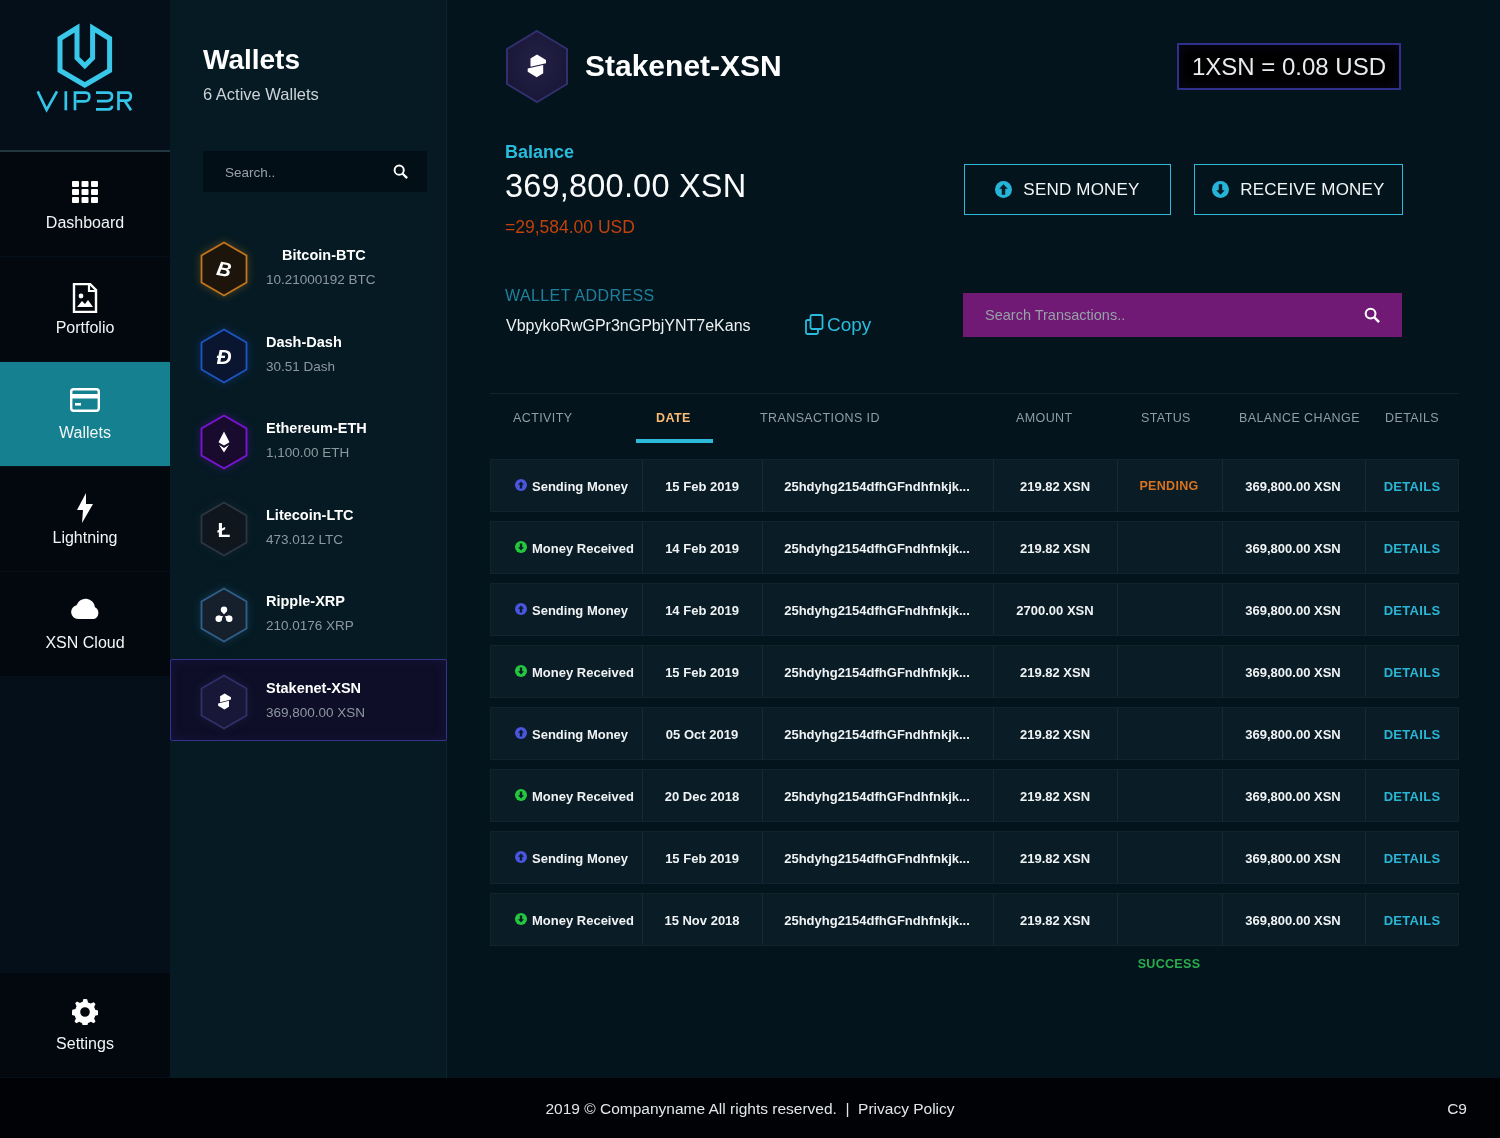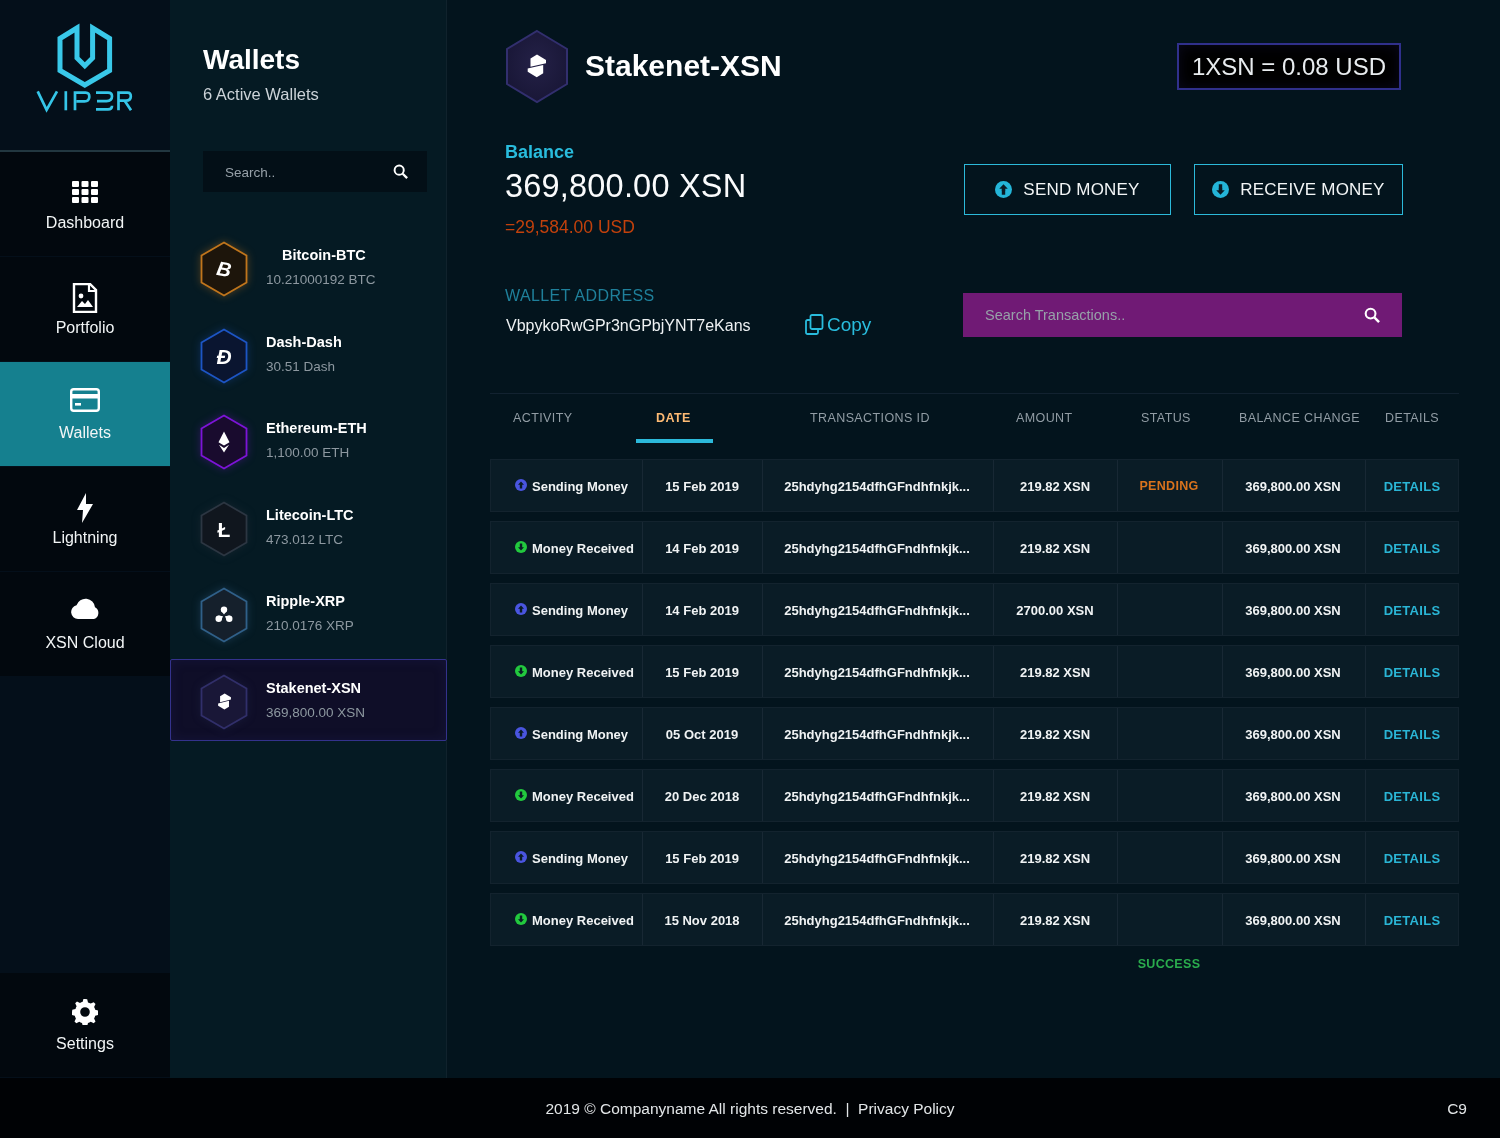--- a/index.html
+++ b/index.html
@@ -252,21 +252,21 @@
   <div class="ph" style="font-size:14.5px;">Search Transactions..</div>
   <svg style="position:absolute; right:22px; top:14px;" width="16" height="16" viewBox="0 0 17 17">
       <circle cx="7" cy="7" r="5.2" fill="none" stroke="#fff" stroke-width="2.2"></circle>
       <line x1="11" y1="11" x2="16" y2="16" stroke="#fff" stroke-width="2.6"></line>
     </svg>
 </div>
 
 <div class="abs" id="thdrline"></div>
 <div class="th" style="left:513px;">ACTIVITY</div>
 <div class="th" style="left:656px; color:#fdba74; font-weight:bold;">DATE</div>
-<div class="th" style="left:810px;">TRANSACTIONS ID</div>
+<div class="th" style="left:760px;">TRANSACTIONS ID</div>
 <div class="th" style="left:1016px;">AMOUNT</div>
 <div class="th" style="left:1141px;">STATUS</div>
 <div class="th" style="left:1239px;">BALANCE CHANGE</div>
 <div class="th" style="left:1385px;">DETAILS</div>
 <div class="abs" id="dateul"></div>
 <div id="rows">
 <div class="trow" style="top:459px;">
       <div class="sep" style="left:151px;"></div>
       <div class="sep" style="left:271px;"></div>
       <div class="sep" style="left:502px;"></div>

